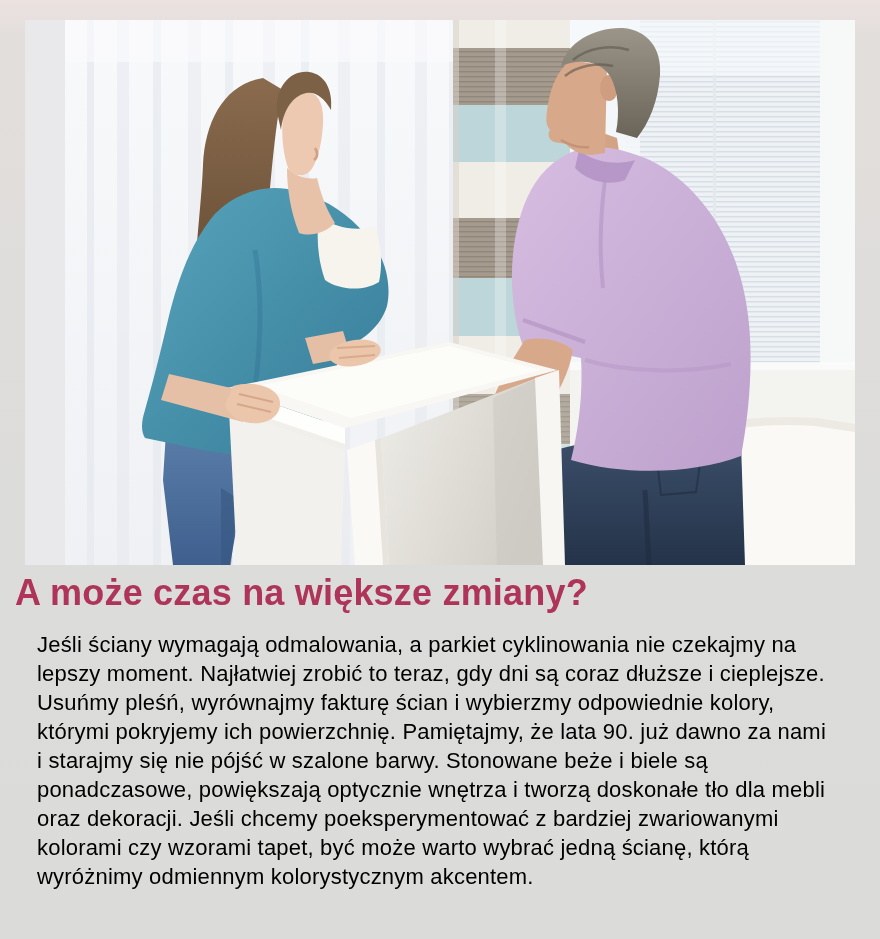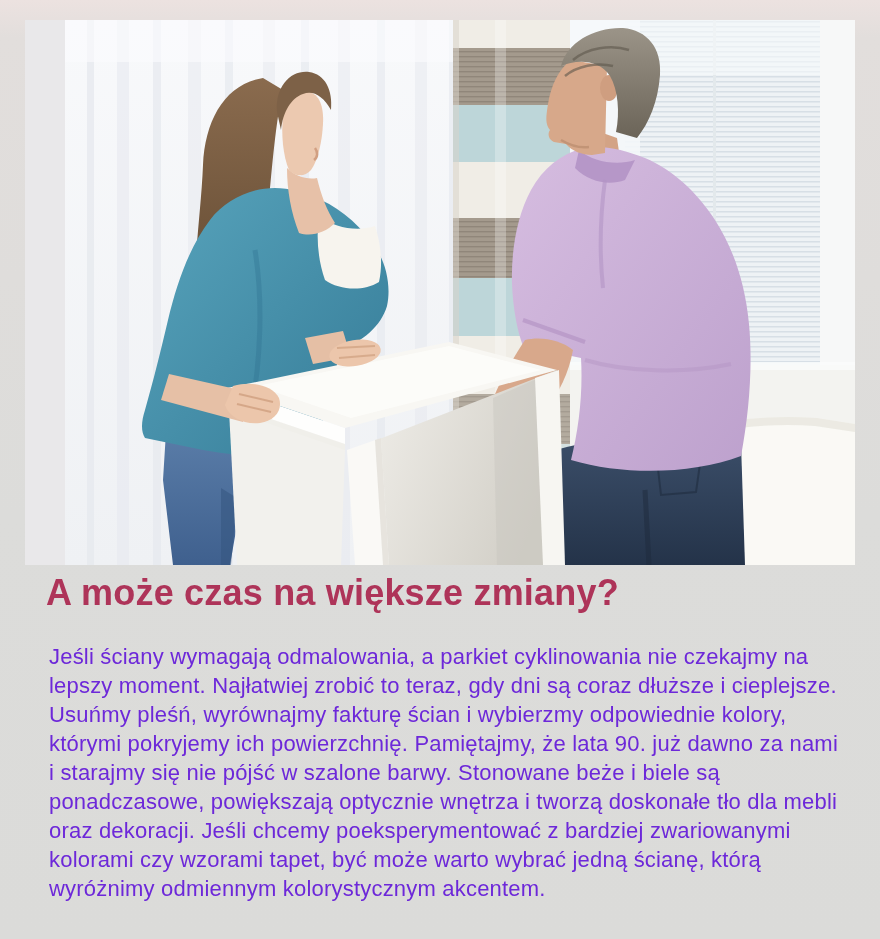--- a/index.html
+++ b/index.html
@@ -7,28 +7,28 @@
     width:880px;height:939px;overflow:hidden;position:relative;
     background:linear-gradient(180deg,#ece2e0 0%,#e2dedc 4%,#dcdcda 55%,#dbdbd9 100%);
     font-family:"Liberation Sans",sans-serif;
   }
   .photo{
     position:absolute;left:25px;top:20px;width:830px;height:545px;margin:0;
     overflow:hidden;background:#f4f4f6;
   }
   .photo svg{display:block;width:830px;height:545px;}
   h1.article-heading{
-    position:absolute;left:46px;top:572px;margin:0;
+    position:absolute;left:15px;top:572px;margin:0;
     font-size:36px;line-height:1.15;font-weight:700;letter-spacing:.2px;
     color:#ae3459;
   }
   p.article-body{
-    position:absolute;left:33px;top:626px;width:800px;margin:16px;
+    position:absolute;left:33px;top:626px;width:800px;margin:4px;
     font-size:22px;line-height:29px;letter-spacing:.2px;
-    color:#6d28d9;
+    color:#000000;
   }
 </style>
 </head>
 <body>
 
 <figure class="photo">
   <svg viewBox="0 0 830 545" xmlns="http://www.w3.org/2000/svg">
     <defs>
       <linearGradient id="gHairW" x1="0" y1="0" x2="0" y2="1">
         <stop offset="0" stop-color="#8a6b4e"></stop>

